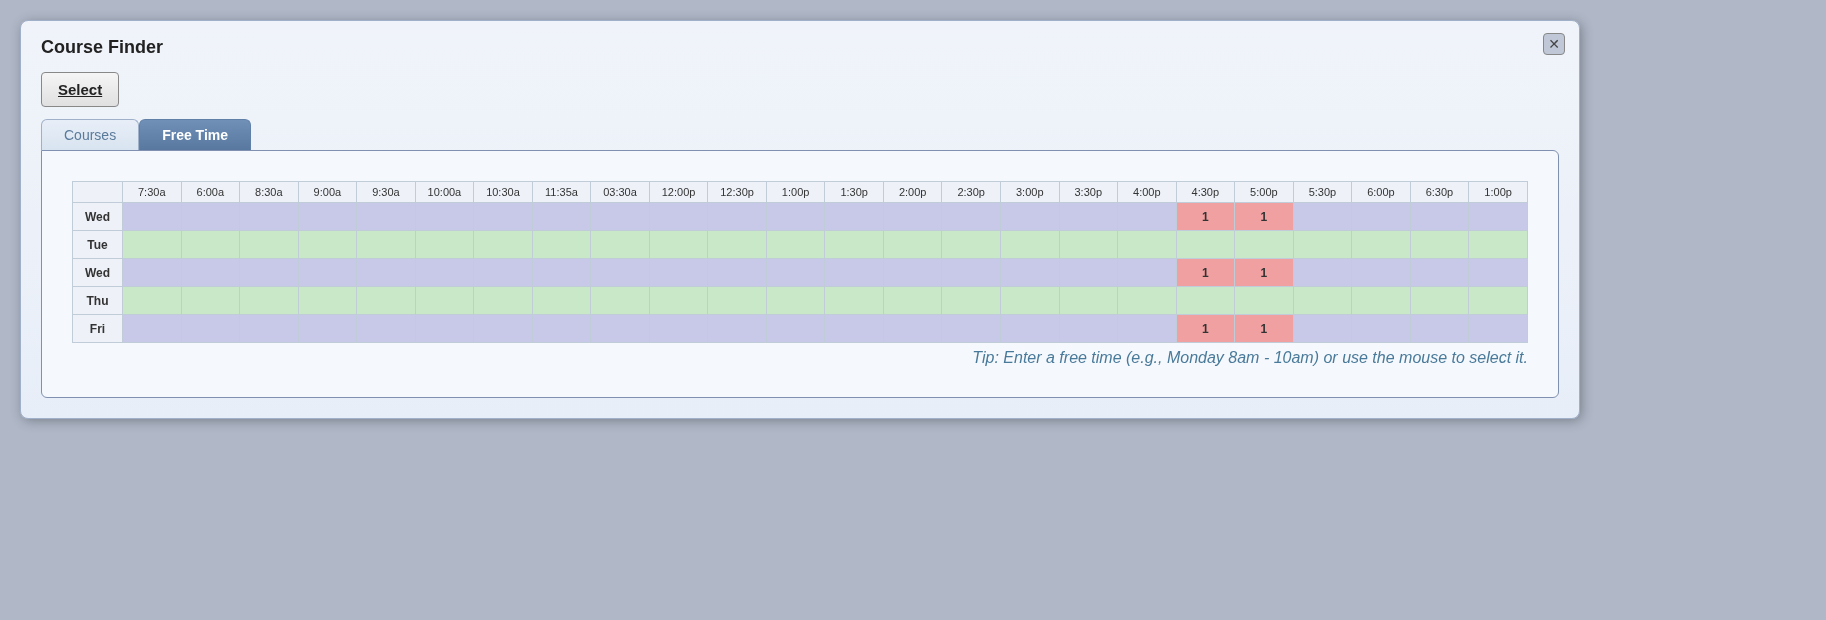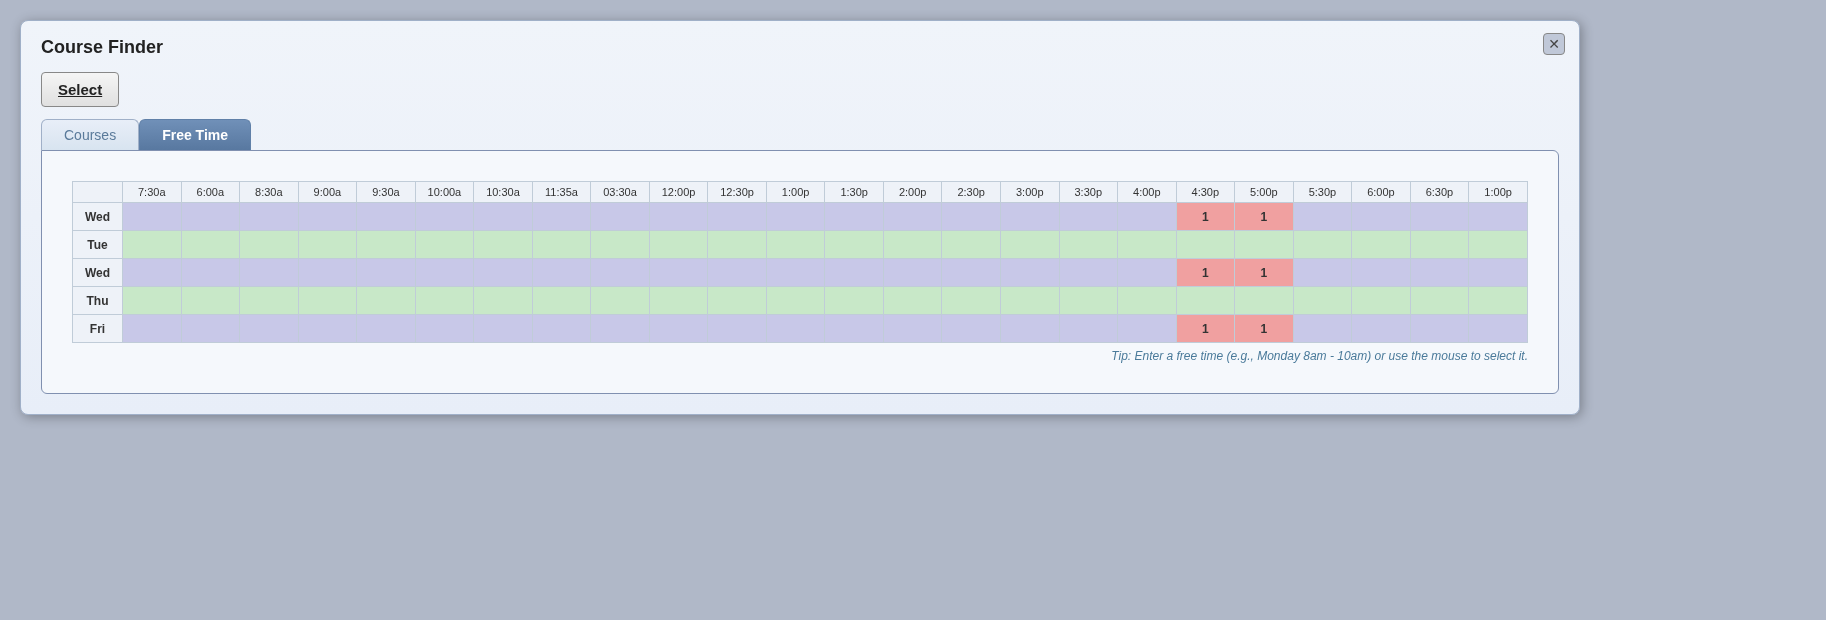--- a/index.html
+++ b/index.html
@@ -156,21 +156,21 @@
     .cell-red {
       background-color: #f0a0a0;
       color: #333;
       font-weight: bold;
       font-size: 12px;
     }
 
     .tip-text {
       color: #4a7a9a;
       font-style: italic;
-      font-size: 12px;
+      font-size: 16px;
       text-align: right;
       margin-top: 6px;
     }
 
     .header-row-label {
       width: 50px;
     }
   </style>
 </head>
 <body>

